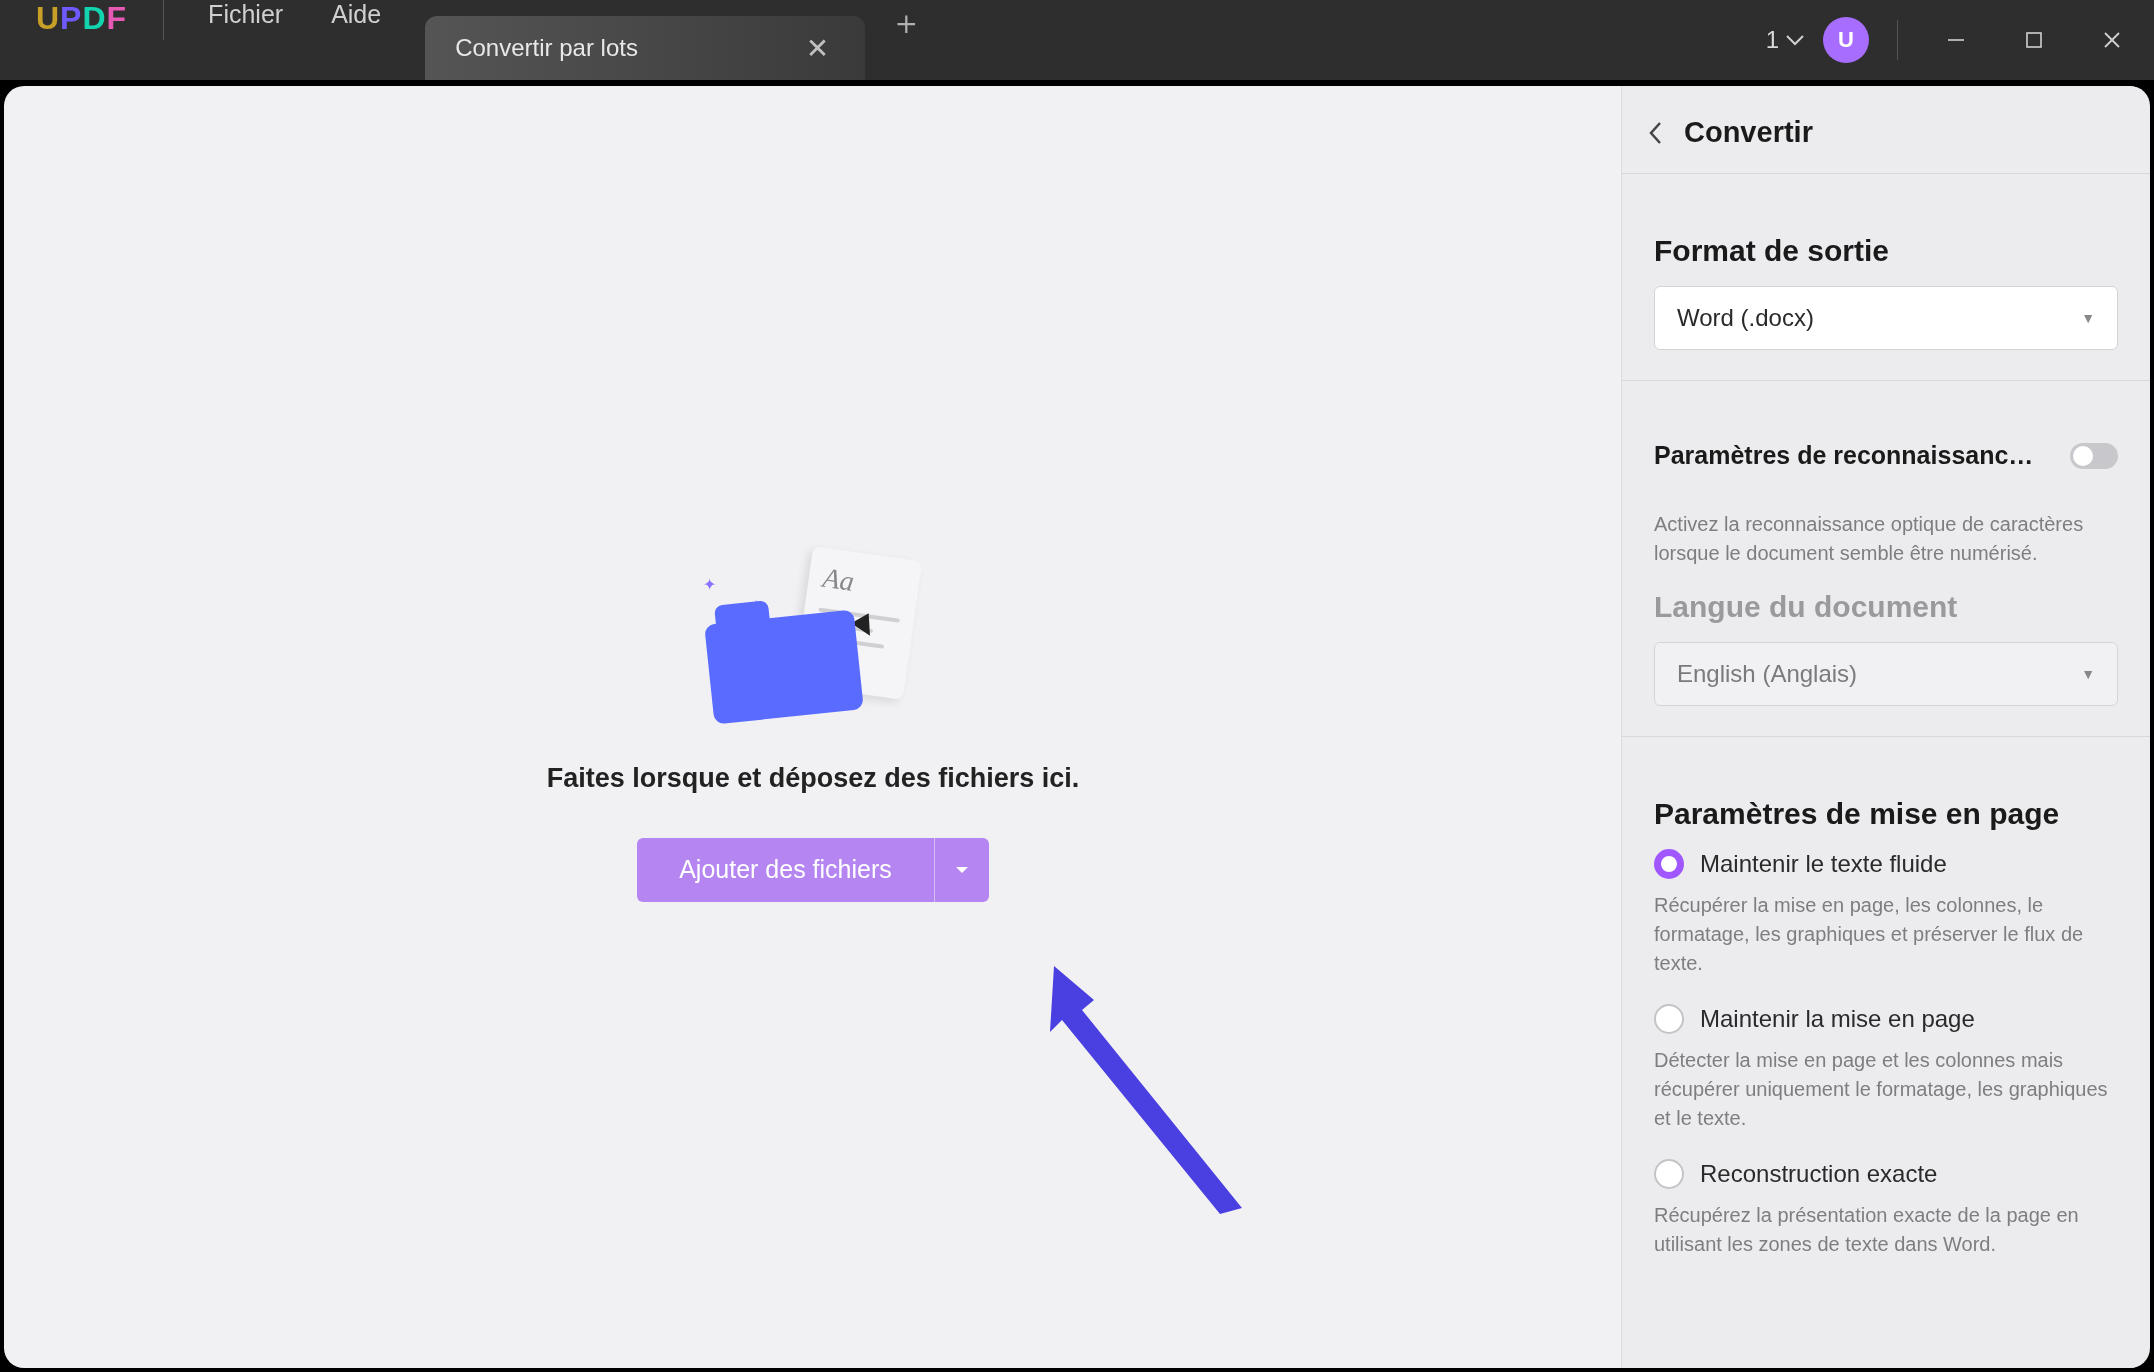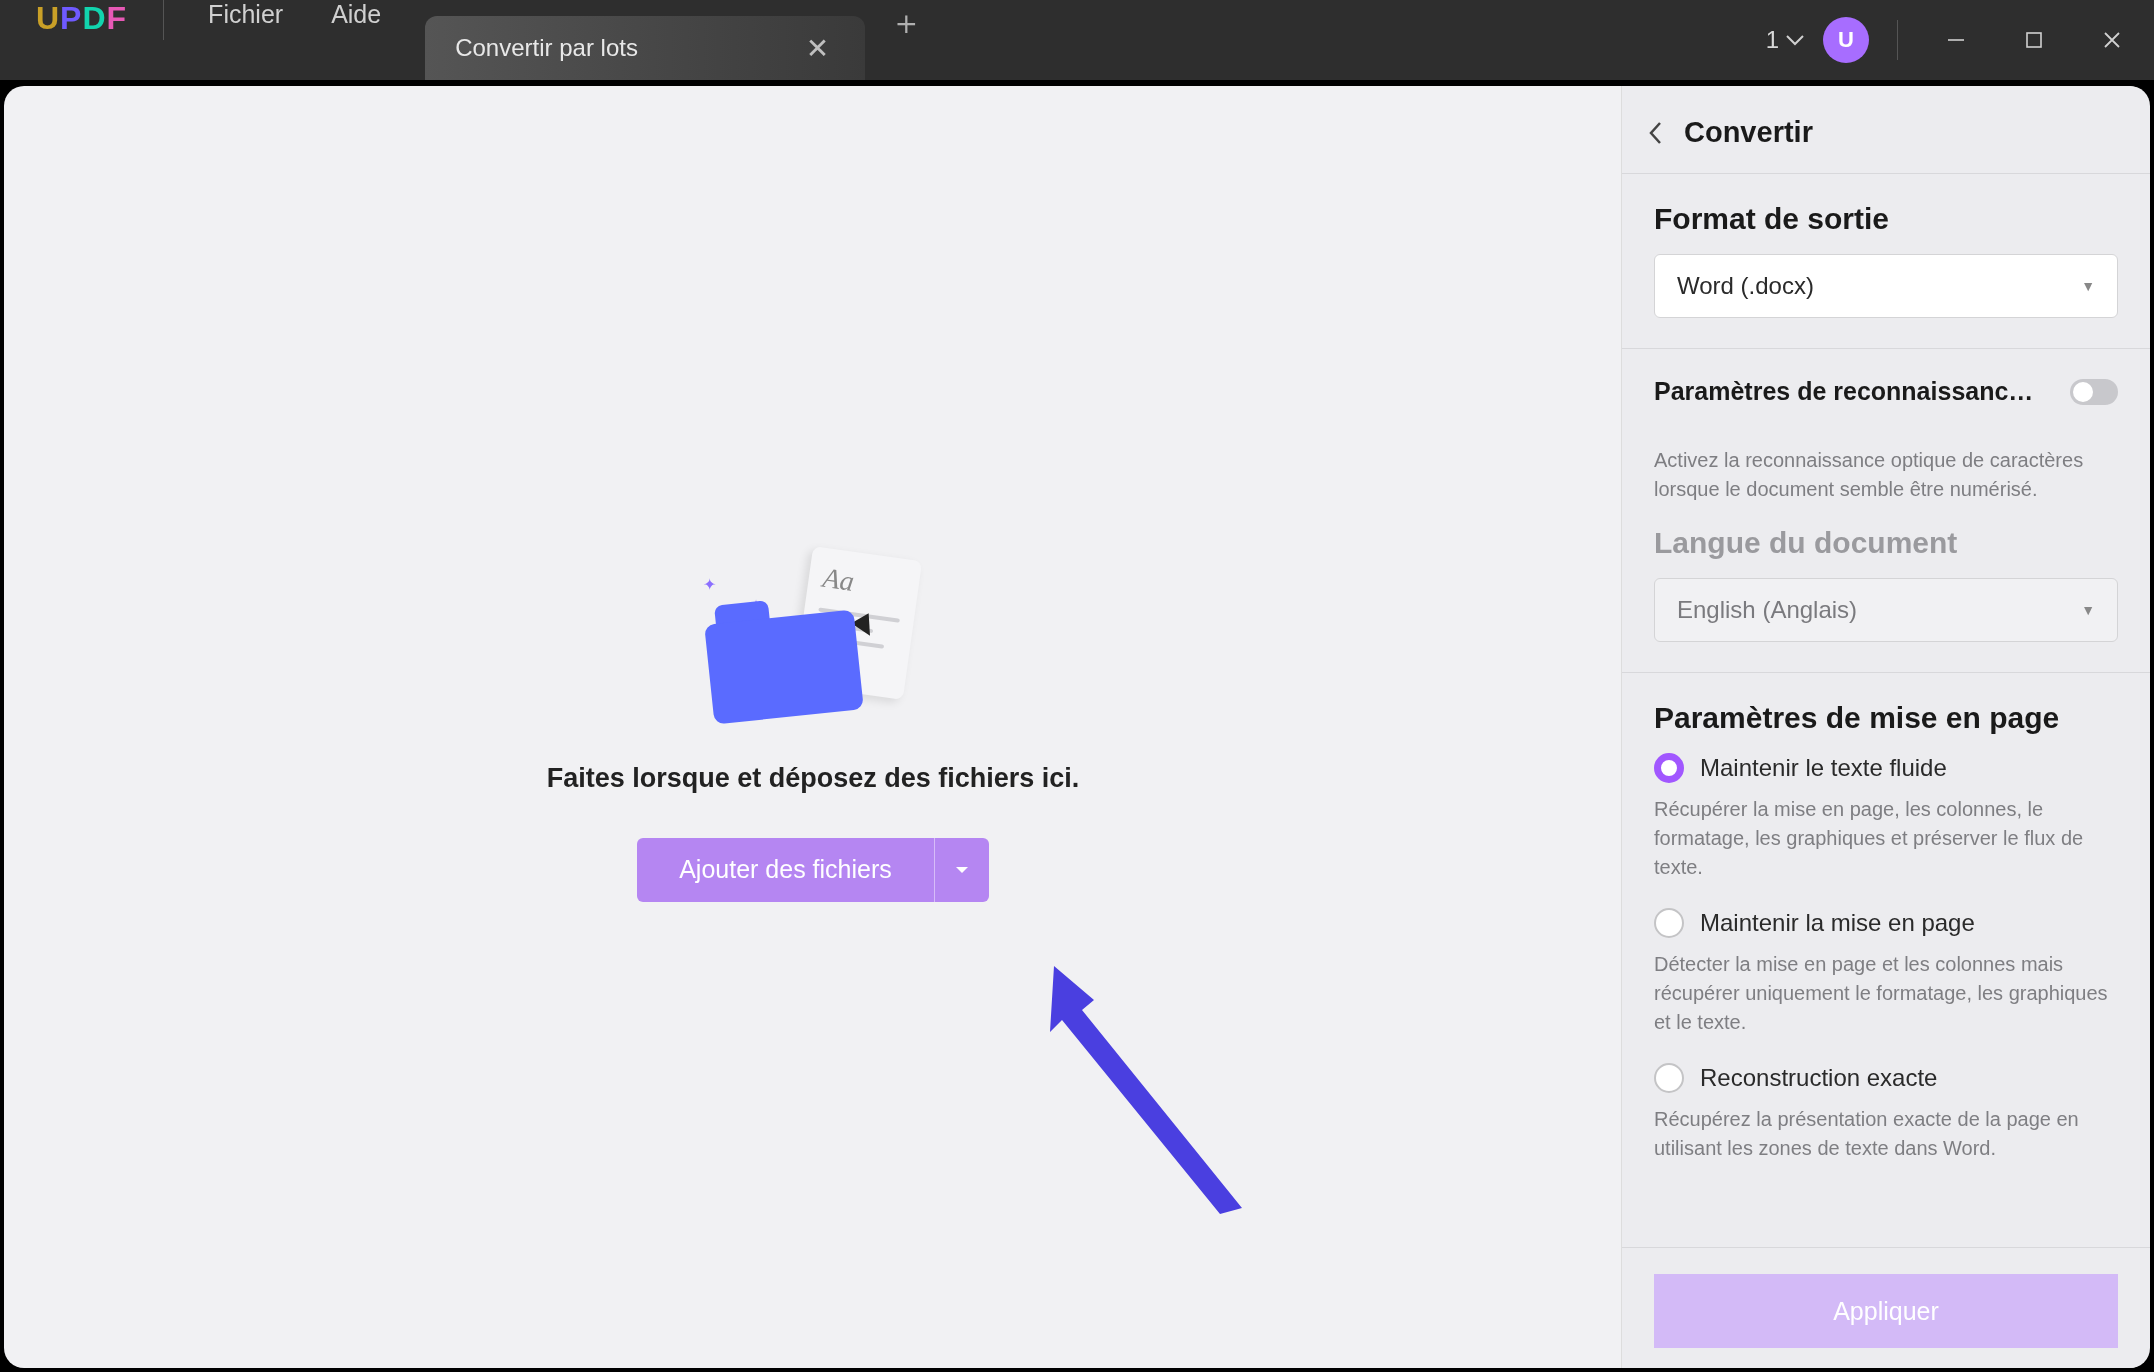--- a/index.html
+++ b/index.html
@@ -159,20 +159,21 @@
 }
 .side-panel {
   width: 528px;
   background: #ececef;
   border-radius: 0 20px 20px 0;
   padding: 30px 0 0 0;
   display: flex;
   flex-direction: column;
   position: relative;
   box-shadow: -1px 0 0 #ddd;
+  gap: 32px;
 }
 .panel-header {
   display: flex; align-items: center; gap: 18px;
   padding: 0 32px 24px 24px;
   border-bottom: 1px solid #d8d8db;
   margin-bottom: 28px;
 }
 .back-chev { color: #555; cursor: pointer; }
 .panel-title { font-size: 29px; font-weight: 700; color: #1a1a1a; }
 .section {

